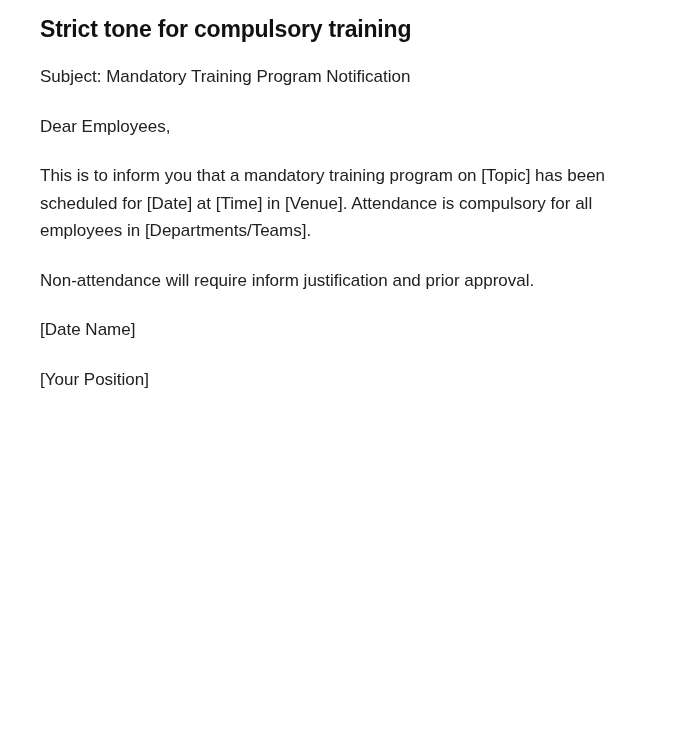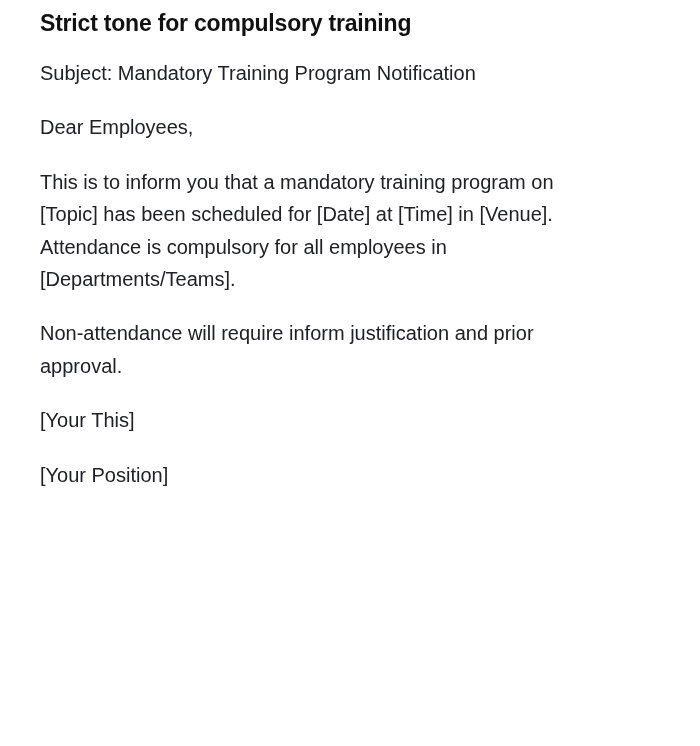--- a/index.html
+++ b/index.html
@@ -11,47 +11,47 @@
     width: 700px;
     height: 746px;
     font-family: "Liberation Sans", sans-serif;
     color: #1a1a1a;
     -webkit-font-smoothing: antialiased;
   }
   .page {
     box-sizing: border-box;
     width: 700px;
     min-height: 746px;
-    padding: 8px 40px 10px 40px;
+    padding: 14px 40px 10px 40px;
     background: #ffffff;
   }
   .doc-title {
     font-size: 23px;
     line-height: 1.35;
     font-weight: bold;
     color: #111111;
     margin: 0 0 18px 0;
     letter-spacing: -0.2px;
   }
   .para {
-    font-size: 20px;
+    font-size: 17px;
     line-height: 1.62;
     color: #202124;
     margin: 0 0 22px 0;
     max-width: 575px;
   }
   .para:last-child {
     margin-bottom: 0;
   }
 </style>
 </head>
 <body>
 
 <div class="page">
   <h1 class="doc-title">Strict tone for compulsory training</h1>
 
   <p class="para">Subject: Mandatory Training Program Notification</p>
   <p class="para">Dear Employees,</p>
   <p class="para">This is to inform you that a mandatory training program on [Topic] has been scheduled for [Date] at [Time] in [Venue]. Attendance is compulsory for all employees in [Departments/Teams].</p>
   <p class="para">Non-attendance will require inform justification and prior approval.</p>
-  <p class="para">[Your This]</p>
+  <p class="para">[Date Name]</p>
   <p class="para">[Your Position]</p>
 </div>
 
 </body></html>

